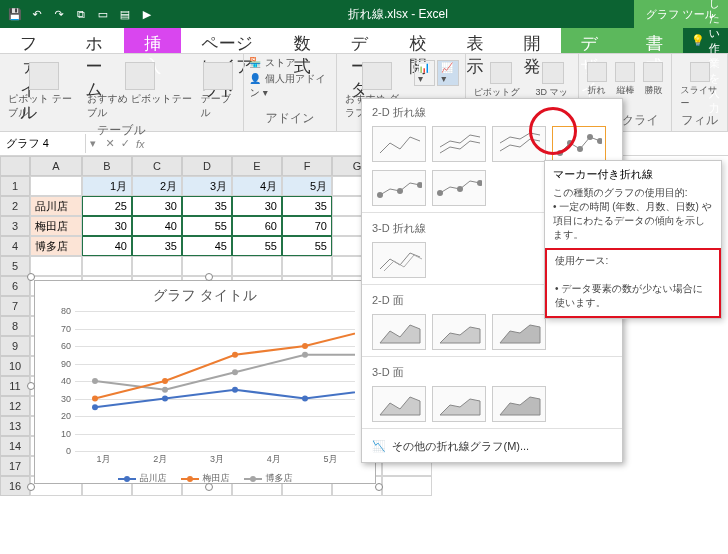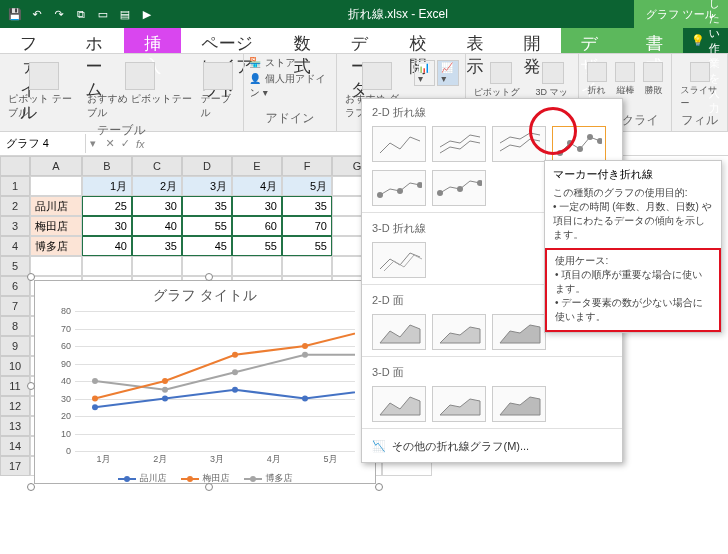--- a/index.html
+++ b/index.html
@@ -364,20 +364,31 @@
       <div class="row-h">17</div>
       <div class="cell wide"></div>
       <div class="cell"></div>
       <div class="cell"></div>
       <div class="cell"></div>
       <div class="cell"></div>
       <div class="cell"></div>
       <div class="cell"></div>
       <div class="cell"></div>
     </div>
+  <div class="row">
+      <div class="row-h">16</div>
+      <div class="cell wide"></div>
+      <div class="cell"></div>
+      <div class="cell"></div>
+      <div class="cell"></div>
+      <div class="cell"></div>
+      <div class="cell"></div>
+      <div class="cell"></div>
+      <div class="cell"></div>
+    </div>
 
   <div class="chart-obj">
     <div class="chart-title">グラフ タイトル</div>
     <div class="chart-plot">
       <div class="y-axis" id="y-axis">
           <div class="y-tick" style="top: 135px;">0</div>
           <div class="y-tick" style="top: 117.5px;">10</div>
           <div class="y-tick" style="top: 100px;">20</div>
           <div class="y-tick" style="top: 82.5px;">30</div>
           <div class="y-tick" style="top: 65px;">40</div>
@@ -565,16 +576,16 @@
 <div class="circle-hi"></div>
 
 <div class="tooltip">
   <div class="tt-title">マーカー付き折れ線</div>
   <div class="tt-body">
     <span>この種類のグラフの使用目的:</span><br>
     <span>• 一定の時間 (年数、月数、日数) や項目にわたるデータの傾向を示します。</span>
   </div>
   <div class="tt-use">
     <span>使用ケース:</span><br>
-    <span>• 項目の順序が重要な場合に使います。</span><br>
+    <br>
     <span>• データ要素の数が少ない場合に使います。</span>
   </div>
 </div>
 
 </body></html>

